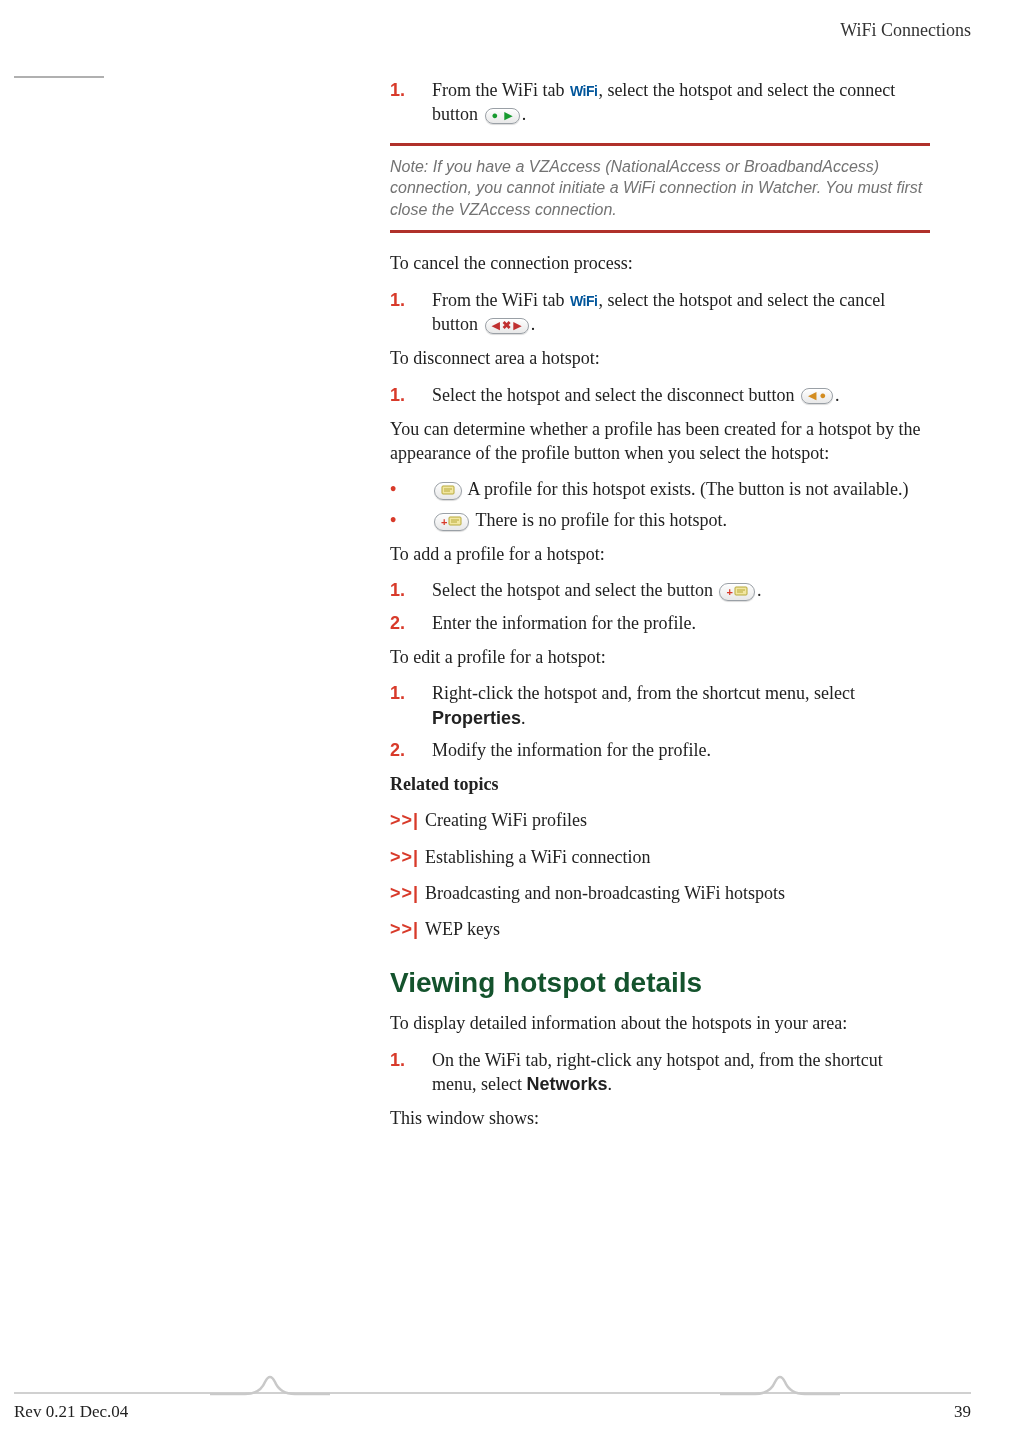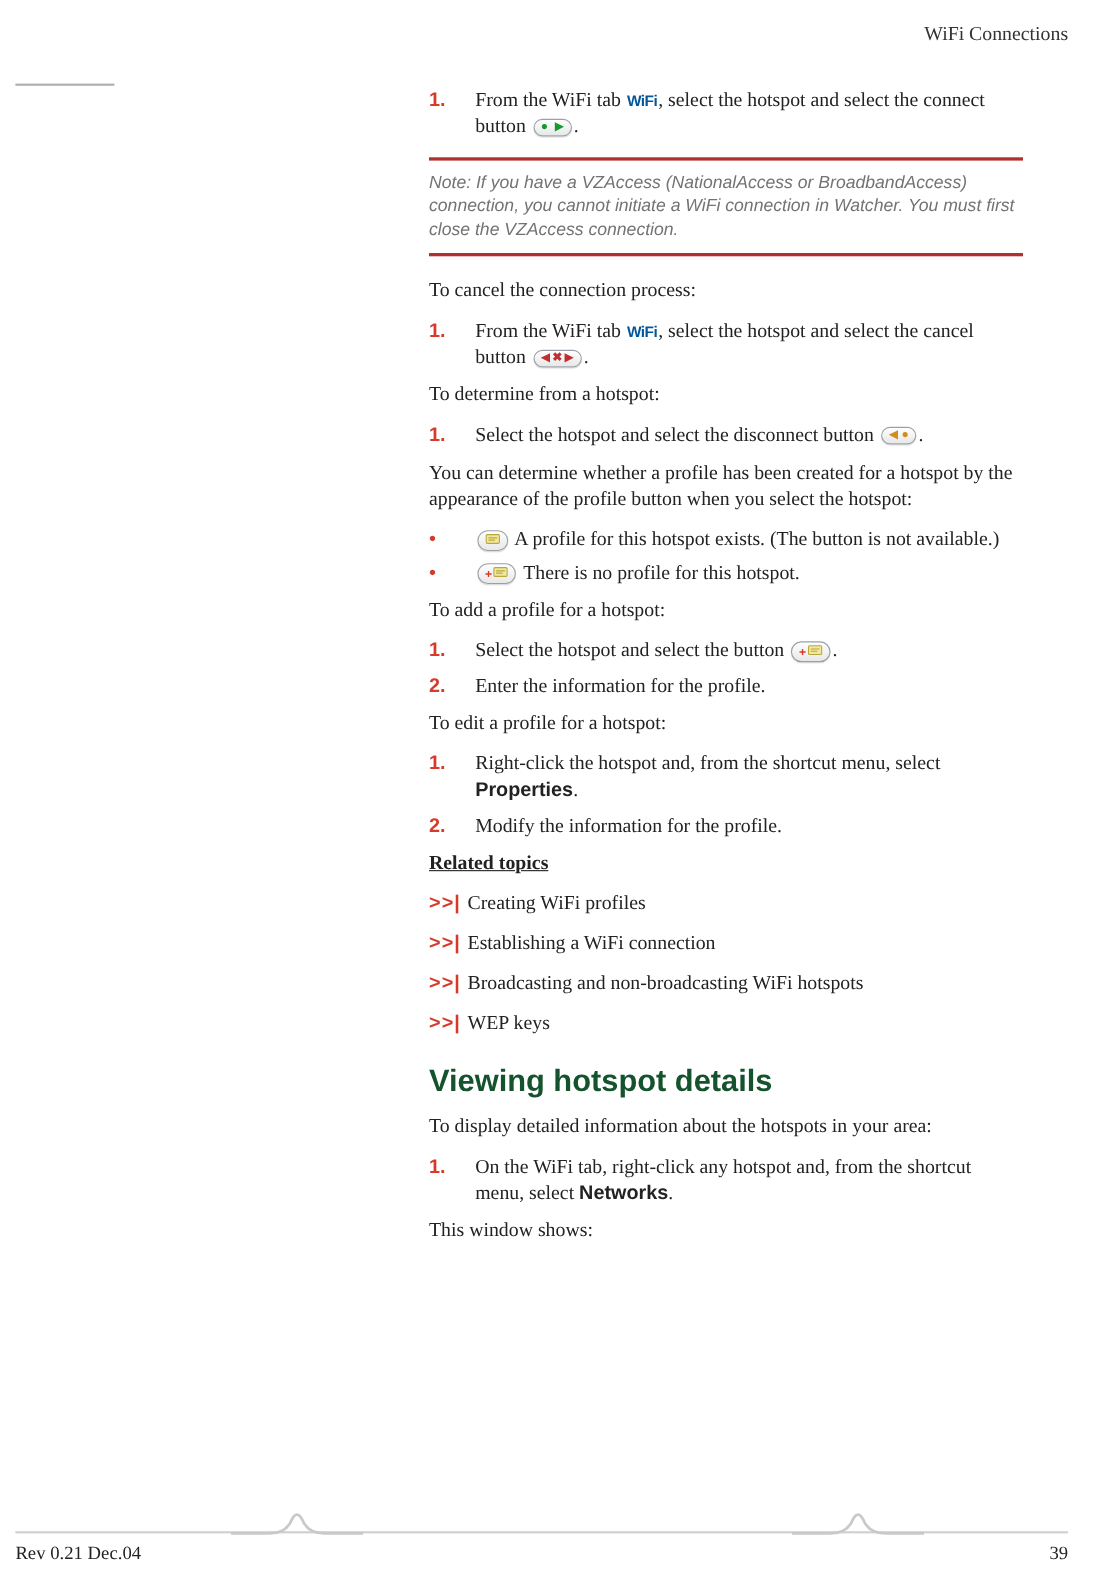--- a/index.html
+++ b/index.html
@@ -133,21 +133,21 @@
     font-style: italic;
     font-size: 16px;
     color: #737373;
     line-height: 1.35;
   }
   .note-block .note-label {
     font-style: italic;
   }
 
   .bold-sans { font-family: Arial, Helvetica, sans-serif; font-weight: bold; font-style: normal;}
-  .related { font-weight: bold; margin-top: 6px; text-decoration: underline; }
+  .related { font-weight: bold; margin-top: 6px; }
 
   .link-row { margin: 4px 0 12px 0; }
   .link-marker { color: #d83a2a; font-weight: bold; font-family: Arial, Helvetica, sans-serif; letter-spacing: 1px; margin-right:6px;}
   .link-row a,
   .link-row span.linktext { color: #222; text-decoration: none; }
 
   h2.section {
     color: #14532d;
     font-family: Arial, Helvetica, sans-serif;
     font-weight: bold;
@@ -222,21 +222,21 @@
     <p>To cancel the connection process:</p>
     <ol class="num">
       <li>
         <span class="marker">1.</span>
         <span>From the WiFi tab </span>
         <span class="wifi-badge"><span>WiFi</span></span><span>, select the hotspot and select the cancel button </span>
         <span class="pill-btn pill-cancel"><span class="x">✖</span></span><span>.</span>
       </li>
     </ol>
 
-    <p>To determine from a hotspot:</p>
+    <p>To disconnect area a hotspot:</p>
     <ol class="num">
       <li>
         <span class="marker">1.</span>
         <span>Select the hotspot and select the disconnect button </span>
         <span class="pill-btn pill-disconnect"></span><span>.</span>
       </li>
     </ol>
 
     <p>You can determine whether a profile has been created for a hotspot by the appearance of the profile button when you select the hotspot:</p>
     <ul class="bul">

